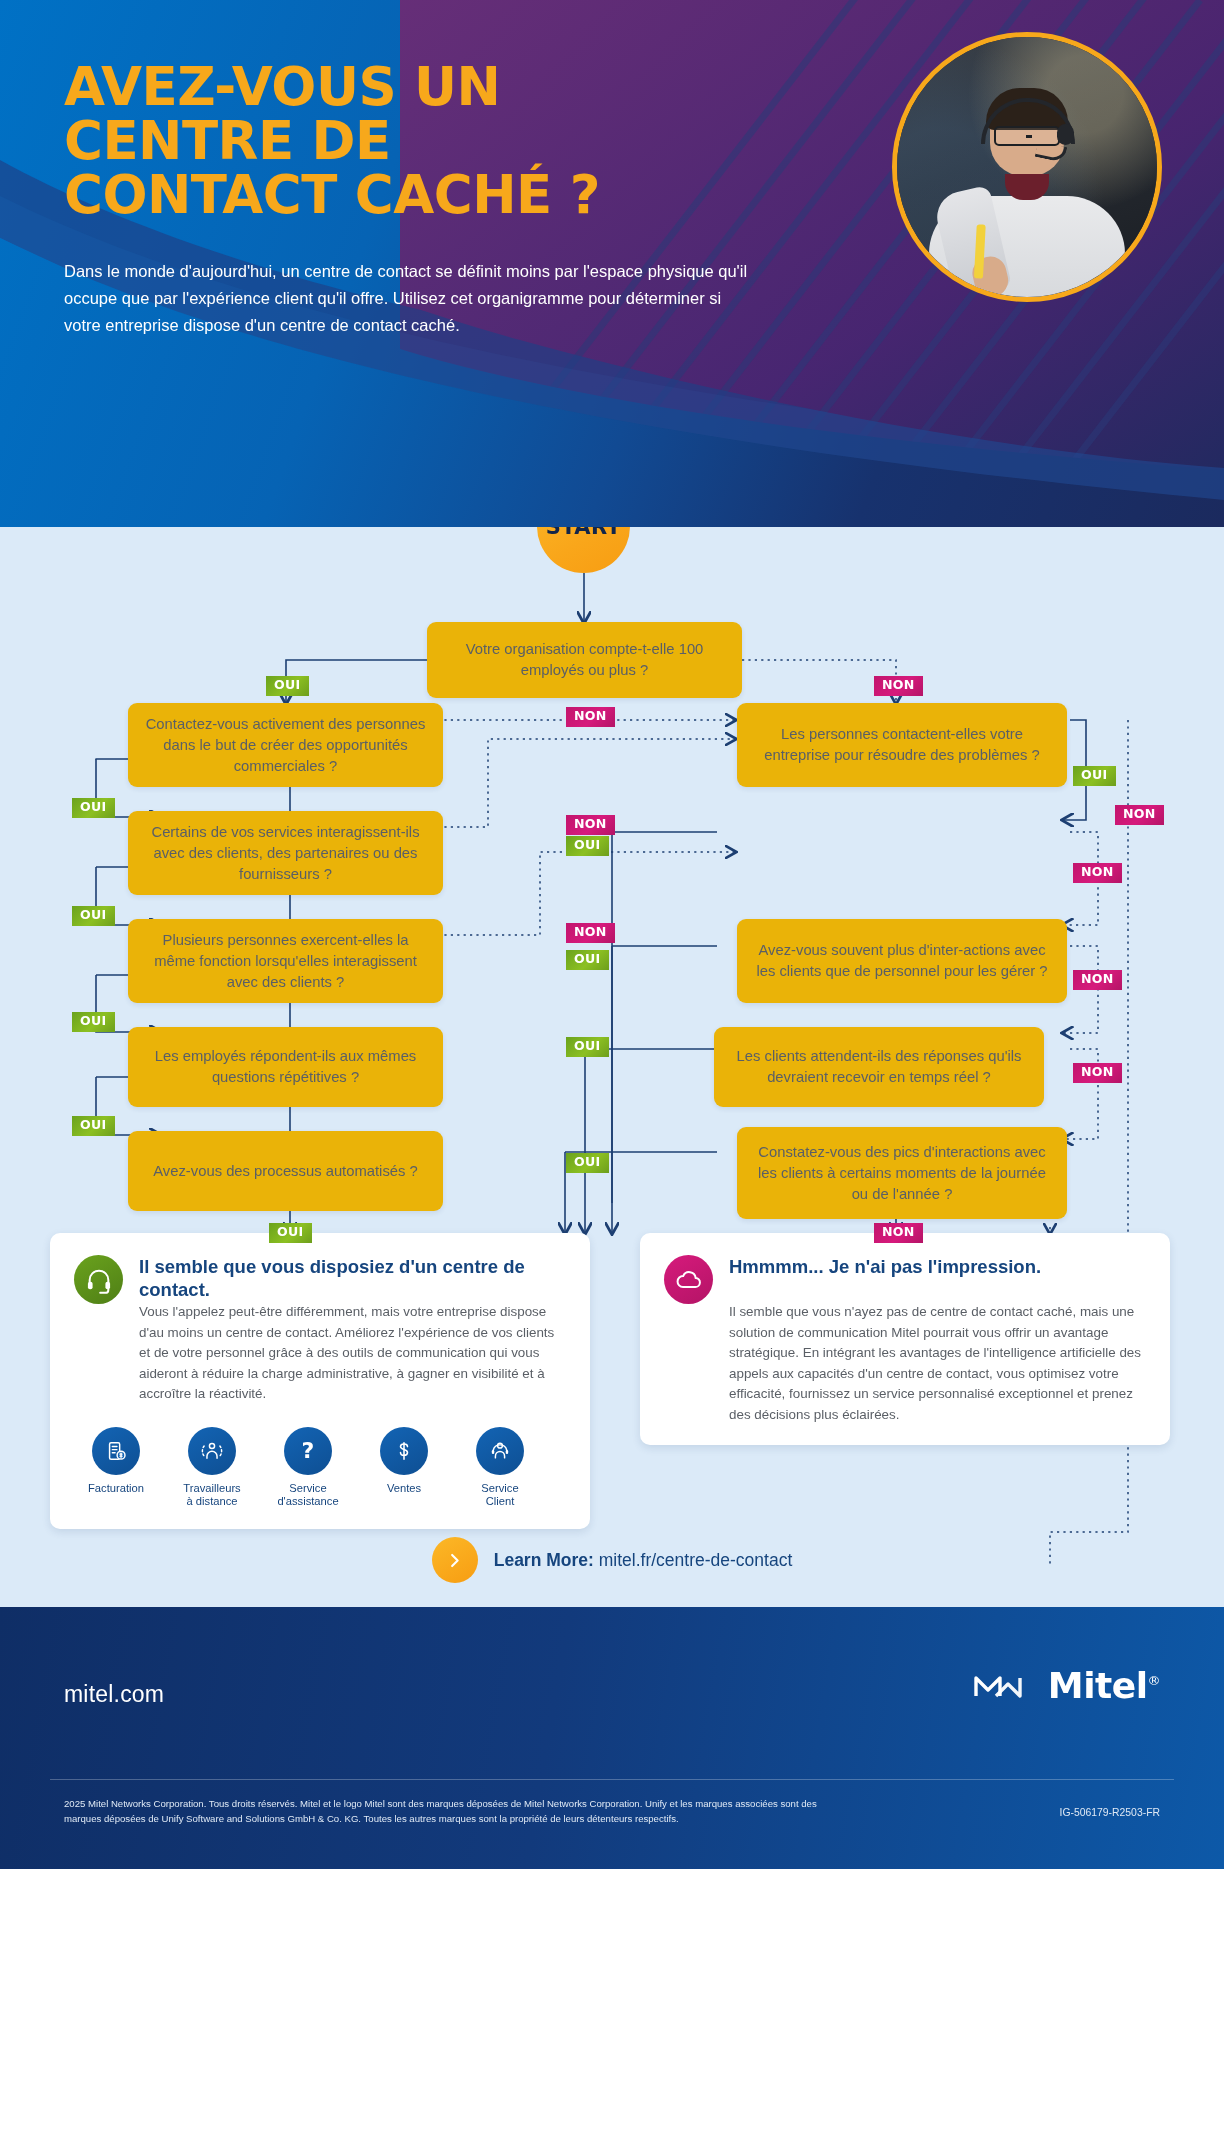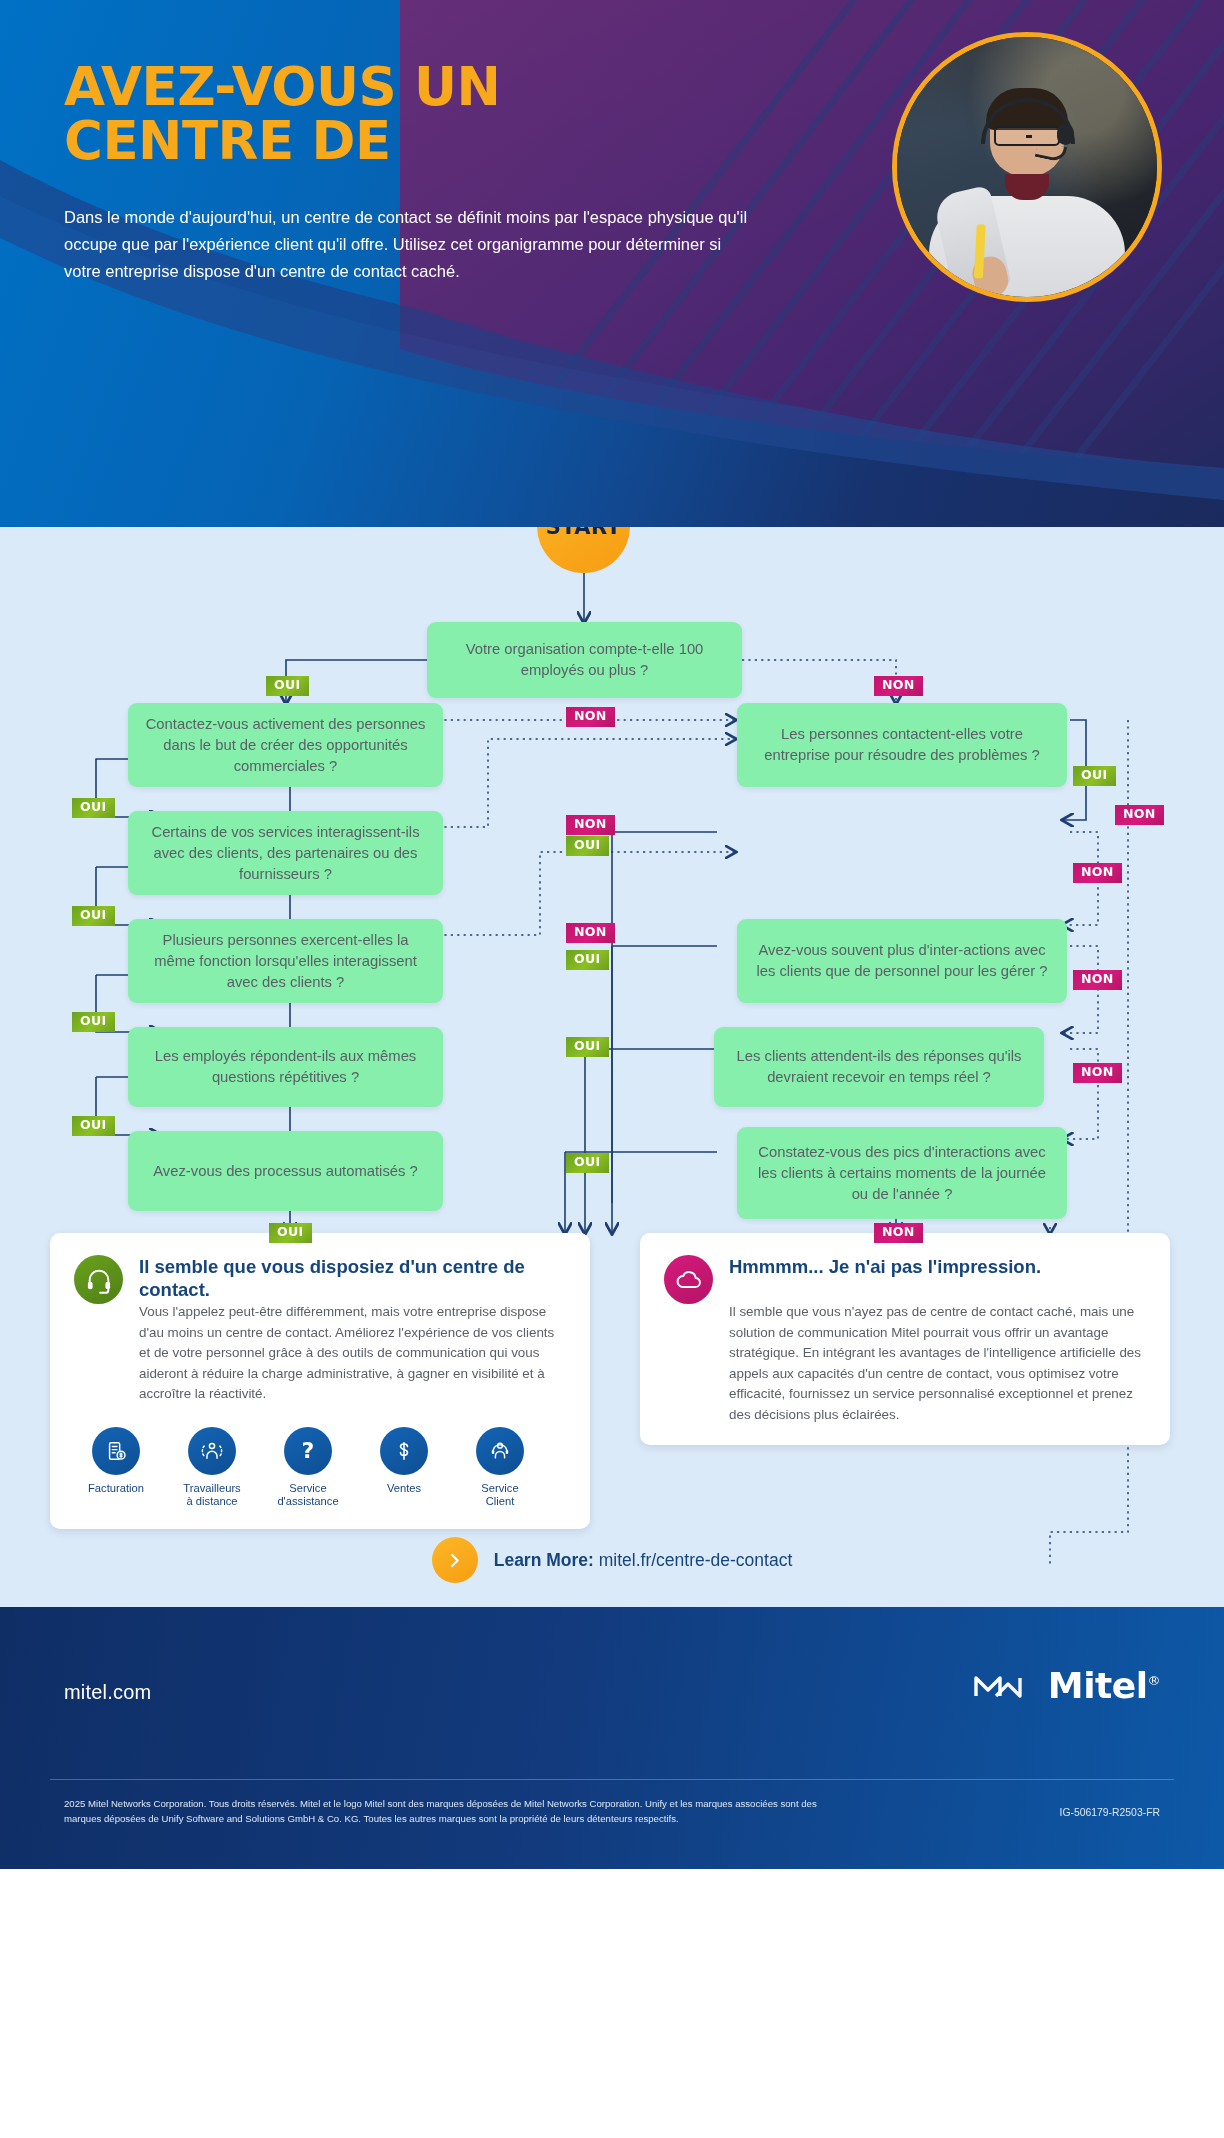--- a/index.html
+++ b/index.html
@@ -93,21 +93,21 @@
     background:linear-gradient(150deg,#fcb827 0%,#f9a61a 60%,#f79d12 100%);
     display:flex;align-items:center;justify-content:center;
     color:#12264a; font-weight:bold; font-size:21px;
     letter-spacing:.4px;
     z-index:9;
     font-family:"DejaVu Sans", sans-serif;
   }
 
   .qbox{
     position:absolute;
-    background:#86efac;
+    background:#eab308;
     border-radius:9px;
     box-shadow:0 2px 5px rgba(25,60,110,.10);
     display:flex;align-items:center;justify-content:center;
     text-align:center;
     color:#5a5f66;
     font-size:14.8px;
     line-height:1.42;
     padding:8px 16px;
     z-index:6;
   }
@@ -187,21 +187,21 @@
   .footer{
     width:1224px;
     background:linear-gradient(100deg,#0f2e66 0%,#123a7c 45%,#0d59a8 100%);
     position:relative;
     height:262px;
     overflow:hidden;
   }
   .footer-top{ position:relative; height:172px; }
   .footer-url{
     position:absolute;left:64px;top:74px;
-    color:#ffffff;font-size:20px;letter-spacing:.2px;
+    color:#ffffff;font-size:23px;letter-spacing:.2px;
   }
   .footer-logo{
     position:absolute;right:64px;top:58px;
     display:flex;align-items:center;gap:24px;
   }
   .footer-logo .lg-txt{
     color:#fff;font-size:36px;font-weight:bold;letter-spacing:-.5px;
     font-family:"DejaVu Sans", sans-serif;
     position:relative;
   }
@@ -253,20 +253,21 @@
     <g clip-path="url(#swoopClip2)" opacity="0.65">
       <path d="M 0 160 C 200 270 560 370 1224 432 L 1224 470 C 560 410 200 310 0 200 Z" fill="#1f3f86"></path>
       <path d="M 0 196 C 210 300 570 396 1224 458 L 1224 500 C 570 438 210 344 0 238 Z" fill="#21488f"></path>
     </g>
   </svg>
 
   <div class="hero-inner">
     <div class="hero-title">
       <span>AVEZ-VOUS UN</span>
       <span>CENTRE DE</span>
+      <span>CONTACT CACHÉ ?</span>
     </div>
     <div class="hero-sub">Dans le monde d'aujourd'hui, un centre de contact se définit moins par l'espace physique qu'il occupe que par l'expérience client qu'il offre. Utilisez cet organigramme pour déterminer si votre entreprise dispose d'un centre de contact caché.</div>
   </div>
 
   <div class="hero-photo">
     <div class="ph-bg"></div>
     <div class="ph-person">
       <div class="ph-head">
         <div class="ph-hair"></div>
         <div class="ph-band"></div>

